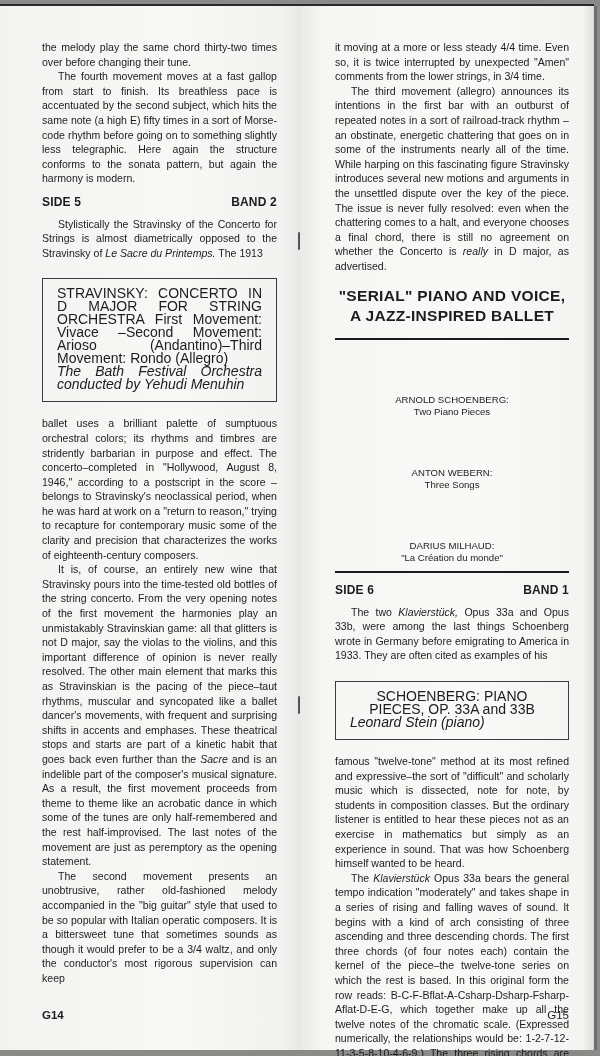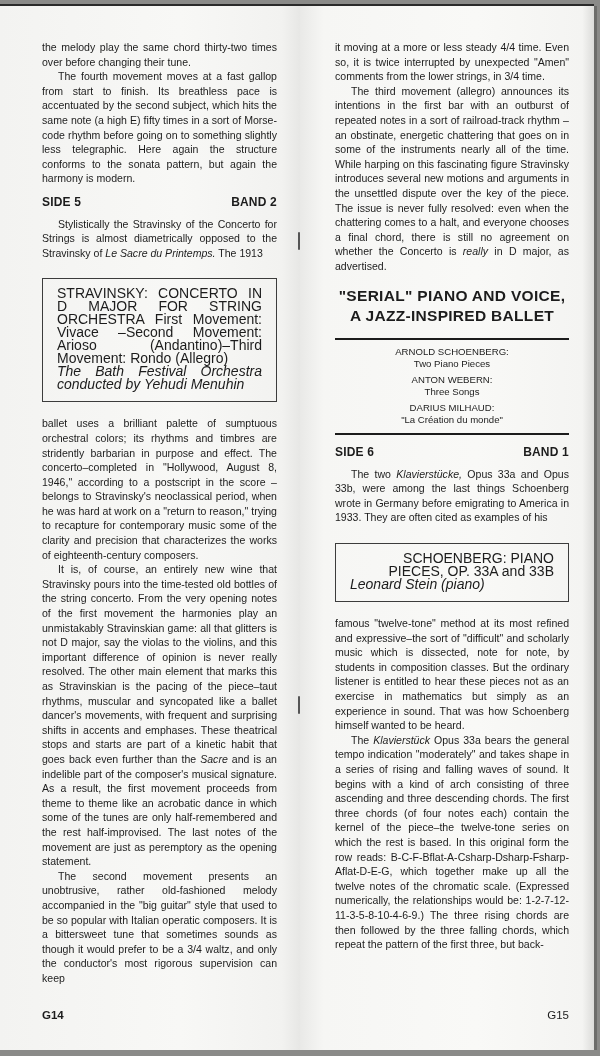--- a/index.html
+++ b/index.html
@@ -33,21 +33,21 @@
   .heading {
     text-align: center; font-weight: bold; font-size: 15.5px; line-height: 20px;
     letter-spacing: 0.3px; margin: 12px 0 12px 0;
   }
   .sideblock {
     border-top: 2px solid #1c1c1c; border-bottom: 2px solid #1c1c1c;
     display: flex; align-items: center; padding: 6px 0 6px 0; margin-bottom: 10px;
   }
   .sidebig { width: 66px; text-align: center; font-size: 27px; line-height: 30px; font-weight: normal; }
   .works { flex: 1; text-align: center; font-size: 9.6px; line-height: 12.6px; }
-  .works .w { margin-bottom: 3px; }
+  .works .w { margin-bottom: 3px; margin-top: 48px; }
   .works .w:last-child { margin-bottom: 0; }
   .folio { position: absolute; top: 1003px; font-size: 11.5px; }
   .page.left .folio { left: 42px; font-weight: bold; }
   .page.right .folio { right: 25px; }
   .staple { position: absolute; width: 2px; background: #555; border-radius: 1px; }
 </style>
 </head>
 <body>
 
 <div class="spread">
@@ -106,24 +106,24 @@
             <div>"La Création du monde"</div>
           </div>
         </div>
       </div>
 
       <div class="bandrow">
         <span>SIDE 6</span>
         <span>BAND 1</span>
       </div>
 
-      <p class="ind"><span>The two </span><em>Klavierstücke,</em><span> Opus 33a and Opus 33b, were among the last things Schoenberg wrote in Germany before emigrating to America in 1933. They are often cited as examples of his</span></p>
+      <p class="ind"><span>The two </span><em>Klavierstück,</em><span> Opus 33a and Opus 33b, were among the last things Schoenberg wrote in Germany before emigrating to America in 1933. They are often cited as examples of his</span></p>
 
       <div class="box">
-        <div style="text-align:right">SCHOENBERG: PIANO PIECES, OP. 33A and 33B</div>
+        <div style="text-align:center">SCHOENBERG: PIANO PIECES, OP. 33A and 33B</div>
         <div class="perf">Leonard Stein (piano)</div>
       </div>
 
       <p>famous "twelve-tone" method at its most refined and expressive–the sort of "difficult" and scholarly music which is dissected, note for note, by students in composition classes. But the ordinary listener is entitled to hear these pieces not as an exercise in mathematics but simply as an experience in sound. That was how Schoenberg himself wanted to be heard.</p>
       <p class="ind"><span>The </span><em>Klavierstück</em><span> Opus 33a bears the general tempo indication "moderately" and takes shape in a series of rising and falling waves of sound. It begins with a kind of arch consisting of three ascending and three descending chords. The first three chords (of four notes each) contain the kernel of the piece–the twelve-tone series on which the rest is based. In this original form the row reads: B-C-F-Bflat-A-Csharp-Dsharp-Fsharp-Aflat-D-E-G, which together make up all the twelve notes of the chromatic scale. (Expressed numerically, the relationships would be: 1-2-7-12-11-3-5-8-10-4-6-9.) The three rising chords are then followed by the three falling chords, which repeat the pattern of the first three, but back-</span></p>
     </div>
     <div class="folio">G15</div>
   </div>
 </div>
 

